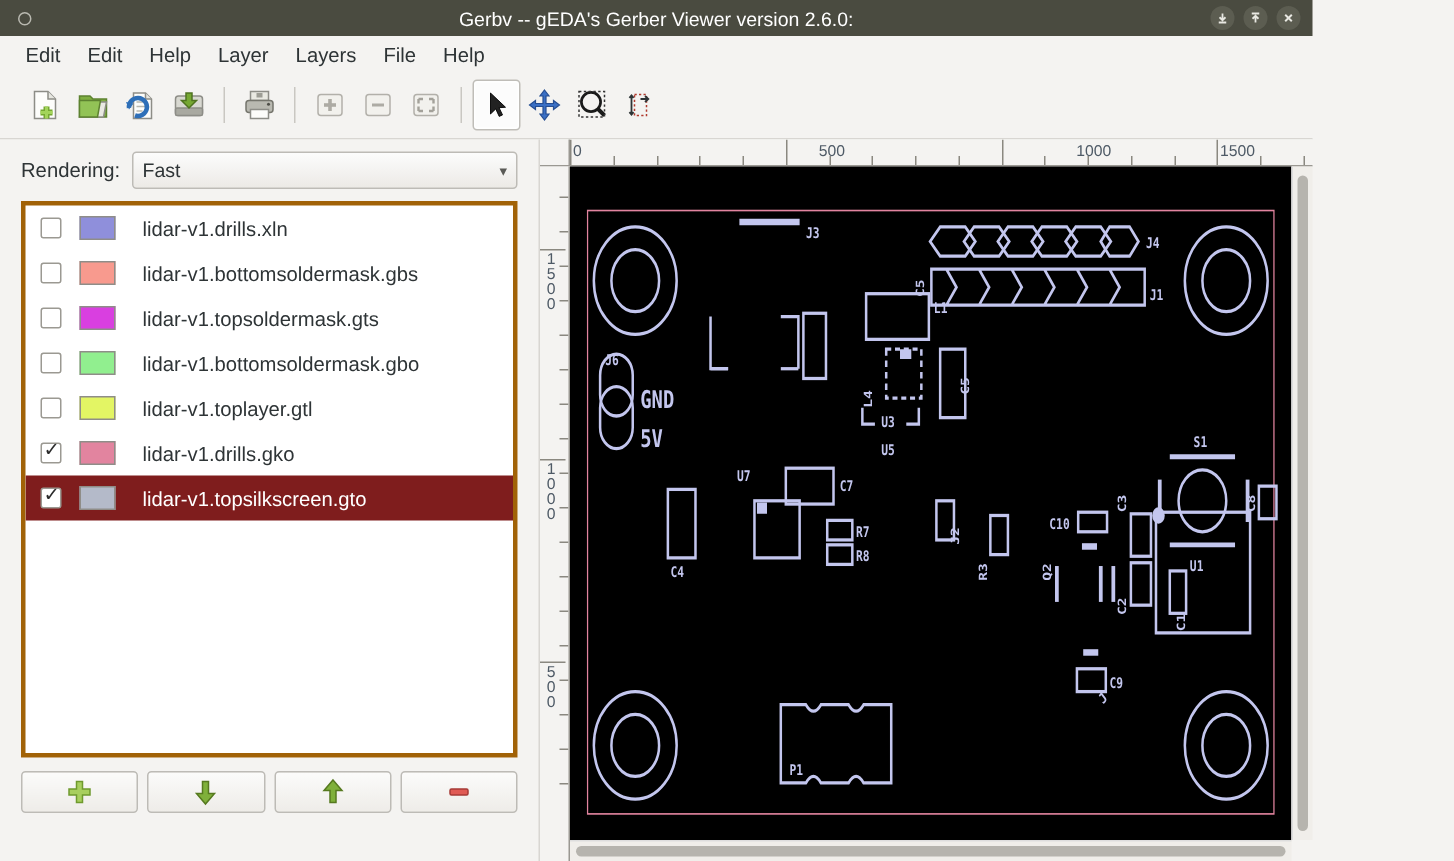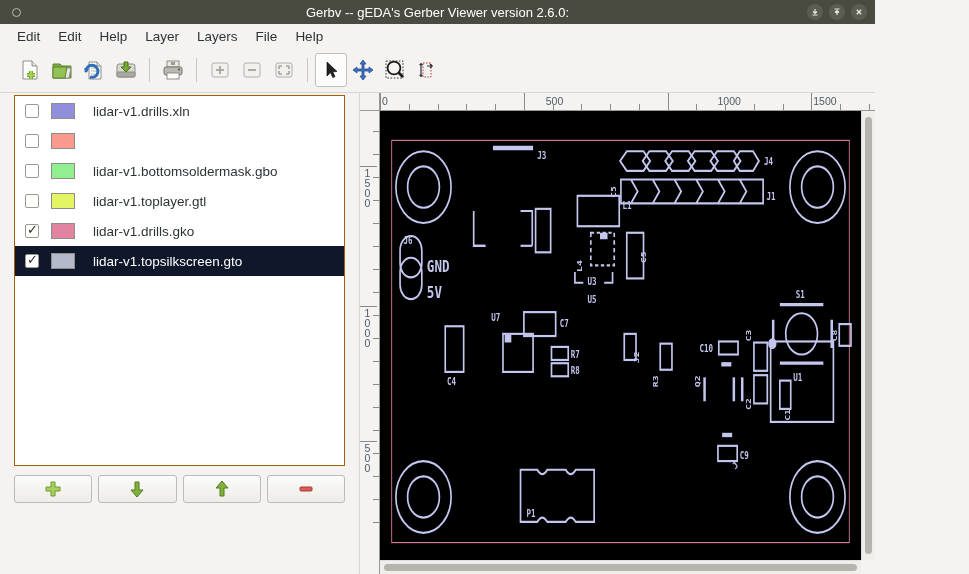--- a/index.html
+++ b/index.html
@@ -78,27 +78,27 @@
   .render-label { font-size:13.5px; color:#2e3436; }
   .combo {
     flex:1; height:25px; background: linear-gradient(#fcfcfc,#eceae6);
     border:1px solid #bdbbb6; border-radius:3px;
     display:flex; align-items:center; padding: 0 6px;
     font-size:13px; color:#2e3436; cursor:pointer; position:relative;
   }
   .combo .chev { margin-left:auto; color:#5a5a56; font-size:10px; }
 
   .listbox {
-    margin: 2px 14px 0 14px; background:#ffffff; border:1px solid #a16207;
+    margin: 2px 14px 0 14px; background:#ffffff; border:3px solid #a16207;
     height: 371px; overflow:hidden;
   }
   .lrow {
     display:flex; align-items:center; height:30px; padding: 0 0 0 10px; cursor:pointer;
   }
-  .lrow.selected { background:#0f172a;align-items:center; }
+  .lrow.selected { background:#7f1d1d;align-items:center; }
   .lrow.selected .lname { color:#ffffff; }
   .chk {
     width:14px; height:14px; border:1px solid #9b9992; background:#fff;
     border-radius:2px; position:relative; flex:0 0 auto; cursor:pointer;
   }
   .chk.on::after {
     content:"✓"; position:absolute; left:1px; top:-3px;
     font-size:13px; color:#2b2b2b; font-family:"DejaVu Sans", sans-serif;
   }
   .swatch {
@@ -295,30 +295,43 @@
         <path d="M12 8 h5 M15 6 l2.2 2 l-2.2 2" stroke="#2e3436" stroke-width="1.2" fill="none"></path>
       </svg>
     </div>
   </div>
 
   <div class="main">
 
     <div class="leftpanel">
 
 
+      <div class="render-row">
+        <span class="render-label">Rendering:</span>
+        <div class="combo">
+          <span>Fast</span>
+          <span class="chev">▾</span>
+        </div>
+      </div>
 
       <div class="listbox" id="layer-list">
           <div class="lrow">
             <div class="chk"></div>
             <div class="swatch" style="background: rgb(143, 143, 219);"></div>
             <div class="lname">lidar-v1.drills.xln</div>
           </div>
           <div class="lrow">
             <div class="chk"></div>
             <div class="swatch" style="background: rgb(248, 154, 142);"></div>
+            <div class="lname">lidar-v1.bottomsoldermask.gbs</div>
+          </div>
+          <div class="lrow">
+            <div class="chk"></div>
+            <div class="swatch" style="background: rgb(217, 63, 224);"></div>
+            <div class="lname">lidar-v1.topsoldermask.gts</div>
           </div>
           <div class="lrow">
             <div class="chk"></div>
             <div class="swatch" style="background: rgb(145, 239, 143);"></div>
             <div class="lname">lidar-v1.bottomsoldermask.gbo</div>
           </div>
           <div class="lrow">
             <div class="chk"></div>
             <div class="swatch" style="background: rgb(227, 245, 100);"></div>
             <div class="lname">lidar-v1.toplayer.gtl</div>

